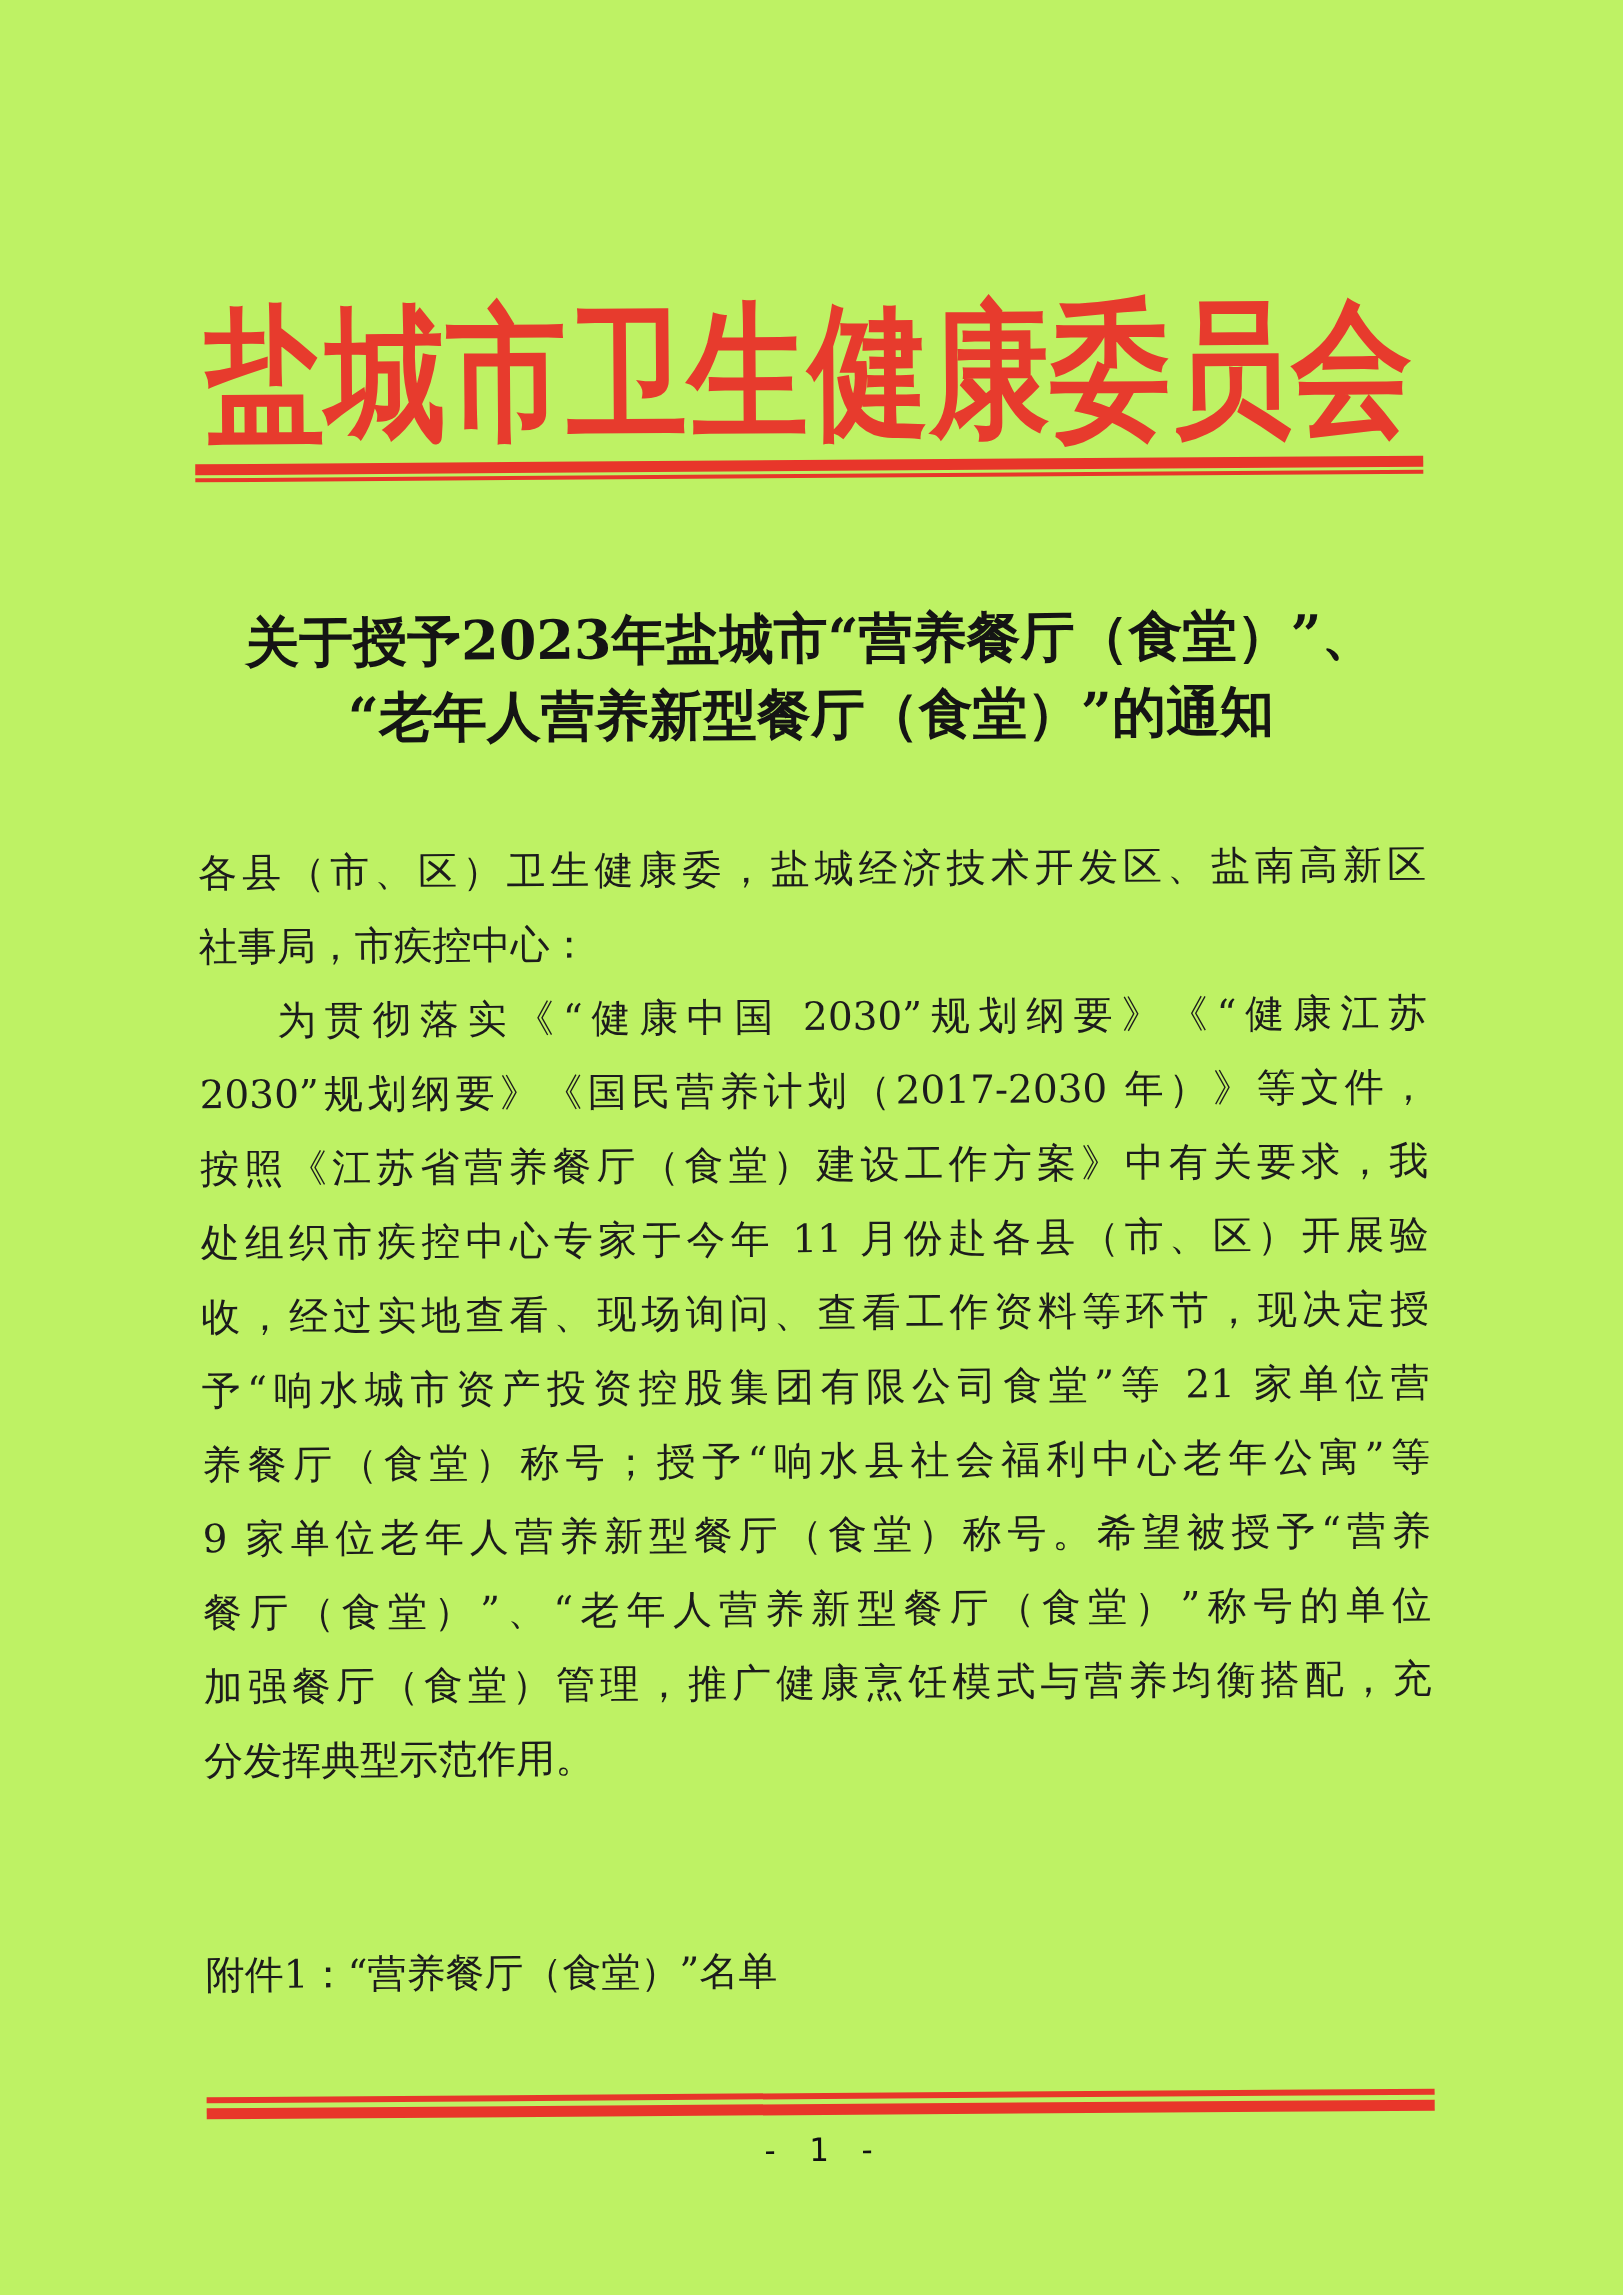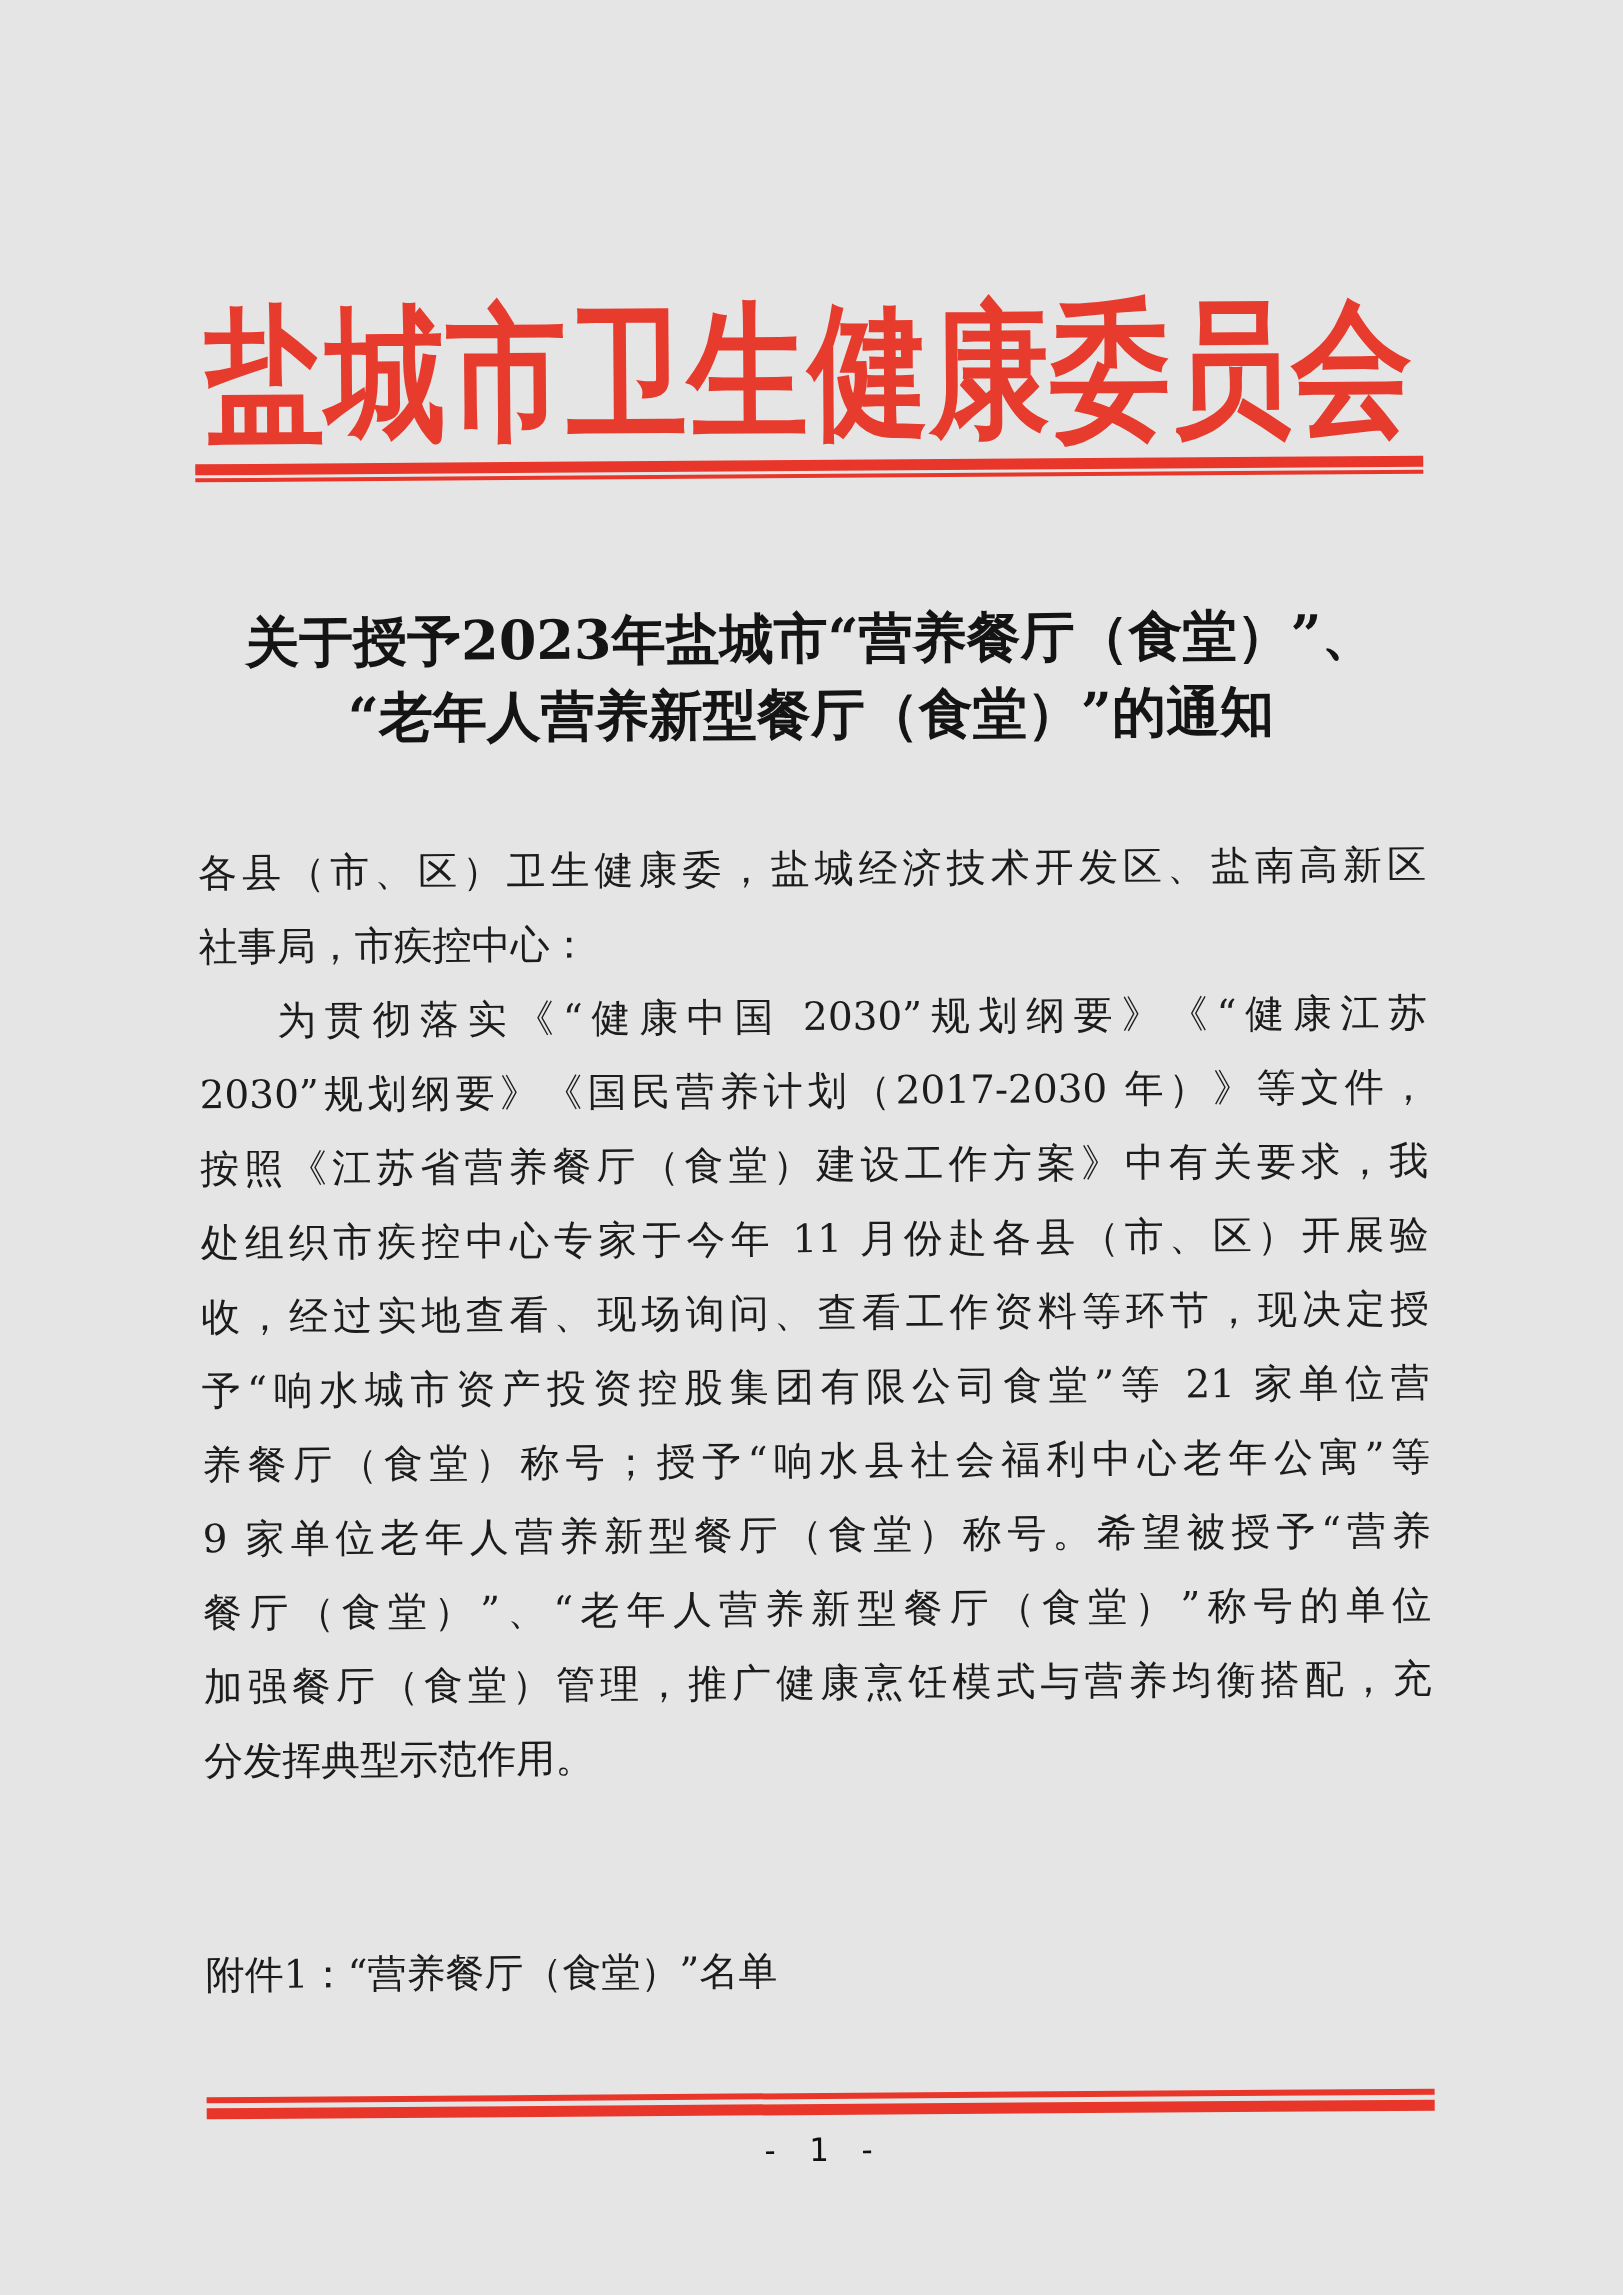--- a/index.html
+++ b/index.html
@@ -4,21 +4,21 @@
 <style>
   html, body {
     margin: 0;
     padding: 0;
     background: #ffffff;
   }
   .page {
     position: relative;
     width: 1623px;
     height: 2295px;
-    background: #e5e5e5;
+    background: #bef264;
     overflow: hidden;
     font-family: "DejaVu Serif", serif;
     color: var(--text-color, #1f1f1f);
   }
   .content {
     position: absolute;
     left: 200px;
     top: 0;
     width: 1228px;
     height: 2295px;

